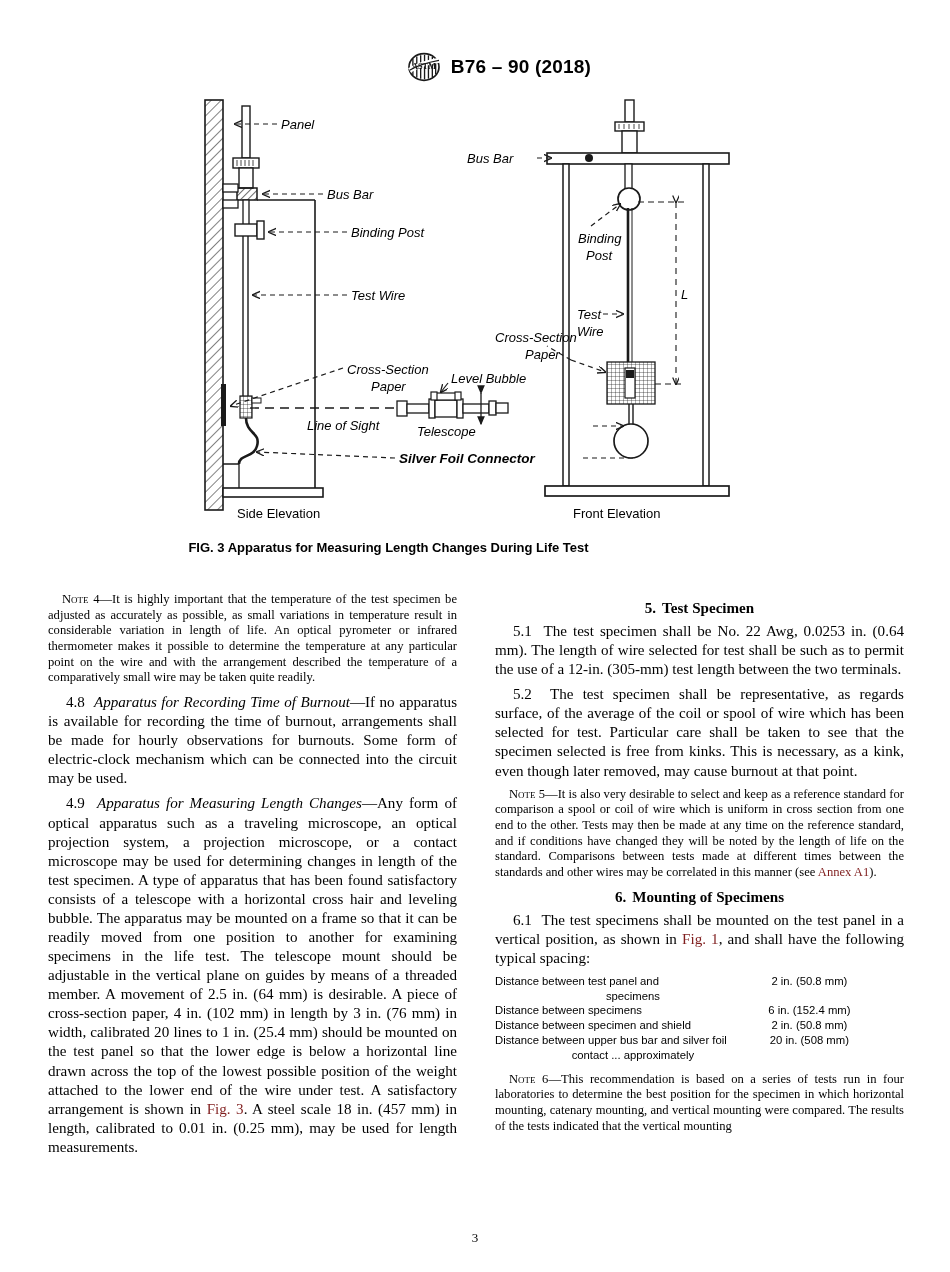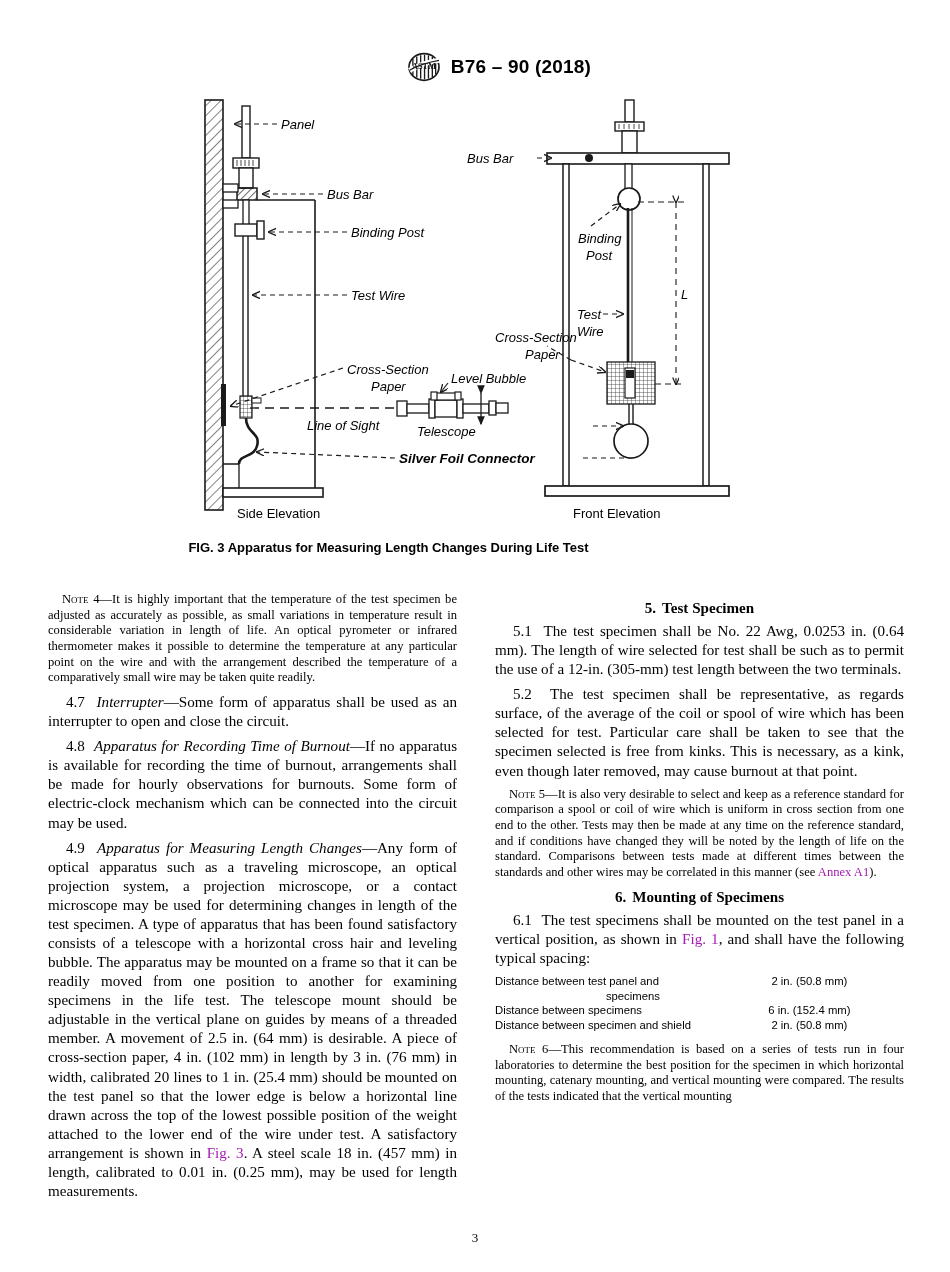--- a/index.html
+++ b/index.html
@@ -59,21 +59,21 @@
   }
   .note-lbl {
     font-variant: small-caps;
   }
   .sec-head {
     font-size: 15.1px; font-weight: bold;
     margin-bottom: 5px; margin-top: 8px; text-align: center;
   }
   .sec-head .num { margin-right: 6px; }
   i, .ital { font-style: italic; }
-  .xref { color: #a21caf; }
+  .xref { color: #7f1d1d; }
 
   
   .spacing-table {
     font-family: "Liberation Sans", sans-serif;
     font-size: 11.3px; line-height: 1.31;
     width: 100%; border-collapse: collapse;
     margin-top: 0; margin-bottom: 9px;
   }
   .spacing-table td { vertical-align: top; padding: 0; }
   .spacing-table td.lbl { width: 64%; }
@@ -285,21 +285,20 @@
 </div>
 
 <div class="fig-caption">FIG. 3 Apparatus for Measuring Length Changes During Life Test</div>
 
 <div class="columns">
 
   <div class="col">
 
     <p class="note-p"><span class="note-lbl">Note 4</span><span>—It is highly important that the temperature of the test specimen be adjusted as accurately as possible, as small variations in temperature result in considerable variation in length of life. An optical pyrometer or infrared thermometer makes it possible to determine the temperature at any particular point on the wire and with the arrangement described the temperature of a comparatively small wire may be taken quite readily.</span></p>
 
-    <p class="body-p"><span>4.7</span>&nbsp; <i>Interrupter</i><span>—Some form of apparatus shall be used as an interrupter to open and close the circuit.</span></p>
 
     <p class="body-p"><span>4.8</span>&nbsp; <i>Apparatus for Recording Time of Burnout</i><span>—If no apparatus is available for recording the time of burnout, arrangements shall be made for hourly observations for burnouts. Some form of electric-clock mechanism which can be connected into the circuit may be used.</span></p>
 
     <p class="body-p"><span>4.9</span>&nbsp; <i>Apparatus for Measuring Length Changes</i><span>—Any form of optical apparatus such as a traveling microscope, an optical projection system, a projection microscope, or a contact microscope may be used for determining changes in length of the test specimen. A type of apparatus that has been found satisfactory consists of a telescope with a horizontal cross hair and leveling bubble. The apparatus may be mounted on a frame so that it can be readily moved from one position to another for examining specimens in the life test. The telescope mount should be adjustable in the vertical plane on guides by means of a threaded member. A movement of 2.5 in. (64 mm) is desirable. A piece of cross-section paper, 4 in. (102 mm) in length by 3 in. (76 mm) in width, calibrated 20 lines to 1 in. (25.4 mm) should be mounted on the test panel so that the lower edge is below a horizontal line drawn across the top of the lowest possible position of the weight attached to the lower end of the wire under test. A satisfactory arrangement is shown in </span><span class="xref">Fig. 3</span><span>. A steel scale 18 in. (457 mm) in length, calibrated to 0.01 in. (0.25 mm), may be used for length measurements.</span></p>
 
   </div>
 
   <div class="col">
 
     <p class="sec-head"><span class="num">5.</span><span>Test Specimen</span></p>
@@ -321,20 +320,24 @@
             <td class="val">2 in. (50.8 mm)</td>
           </tr>
           <tr>
             <td class="lbl">Distance between specimens</td>
             <td class="val">6 in. (152.4 mm)</td>
           </tr>
           <tr>
             <td class="lbl">Distance between specimen and shield</td>
             <td class="val">2 in. (50.8 mm)</td>
           </tr>
+          <tr>
+            <td class="lbl">Distance between upper bus bar and silver foil<span class="sub-line">contact ... approximately</span></td>
+            <td class="val">20 in. (508 mm)</td>
+          </tr>
         </tbody>
     </table>
 
     <p class="note-p"><span class="note-lbl">Note 6</span><span>—This recommendation is based on a series of tests run in four laboratories to determine the best position for the specimen in which horizontal mounting, catenary mounting, and vertical mounting were compared. The results of the tests indicated that the vertical mounting</span></p>
 
   </div>
 </div>
 
 <div class="page-num">3</div>
 

